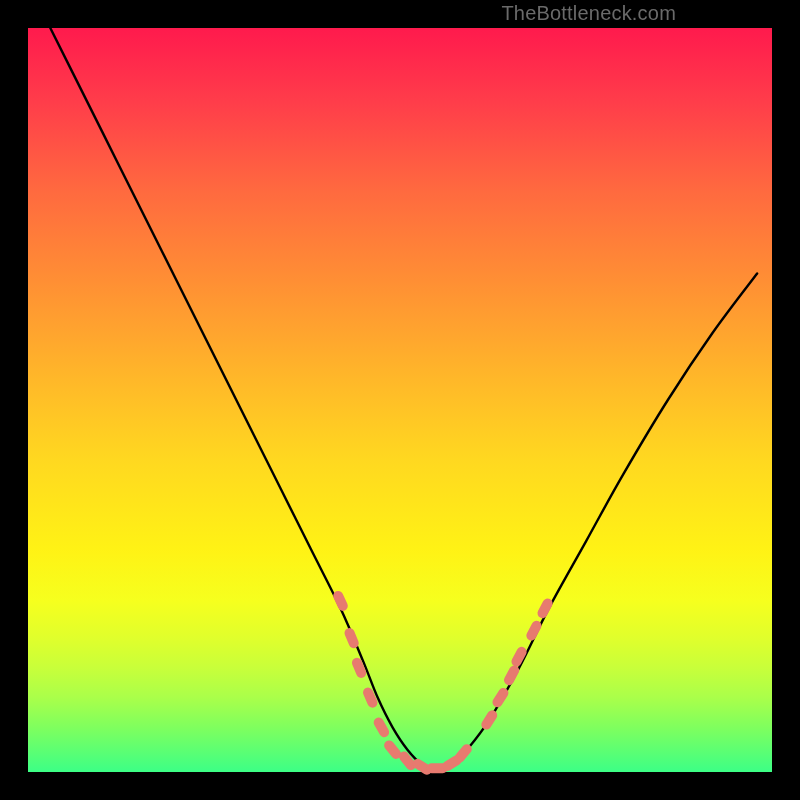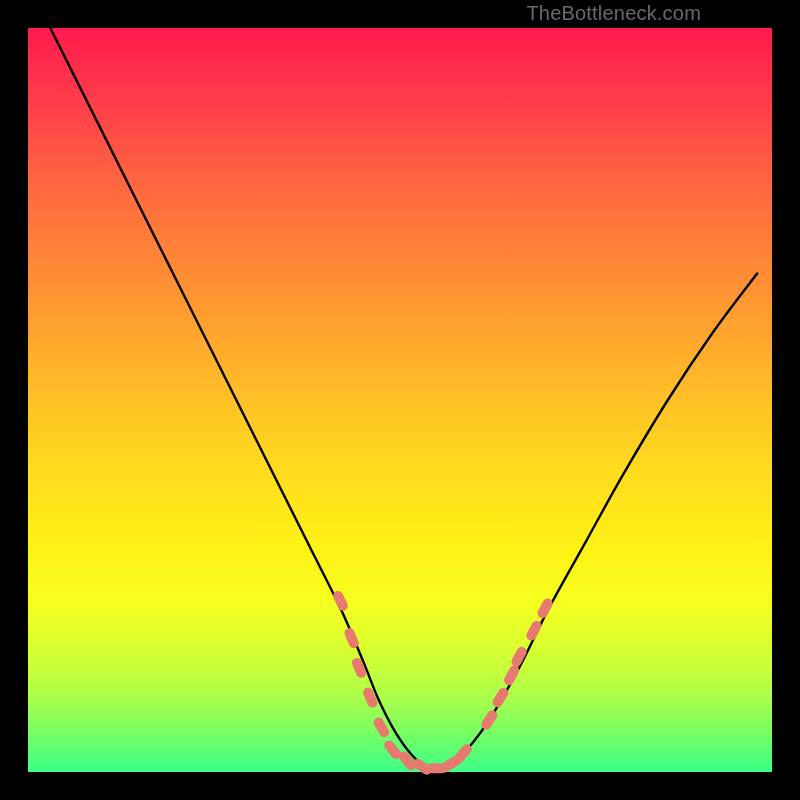--- a/index.html
+++ b/index.html
@@ -11,21 +11,20 @@
     overflow: hidden;
     font-family: Arial, Helvetica, sans-serif;
   }
   .frame {
     position: absolute;
     top: 0;
     left: 0;
     width: 684px;
     height: 800px;
     background: #000;
-    padding-left: 25px;
   }
   .plot-area {
     position: absolute;
     top: 28px;
     left: 28px;
     width: 744px;
     height: 744px;
     background: linear-gradient(to bottom,
       #ff1a4d 0%,
       #ff3d4a 10%,

